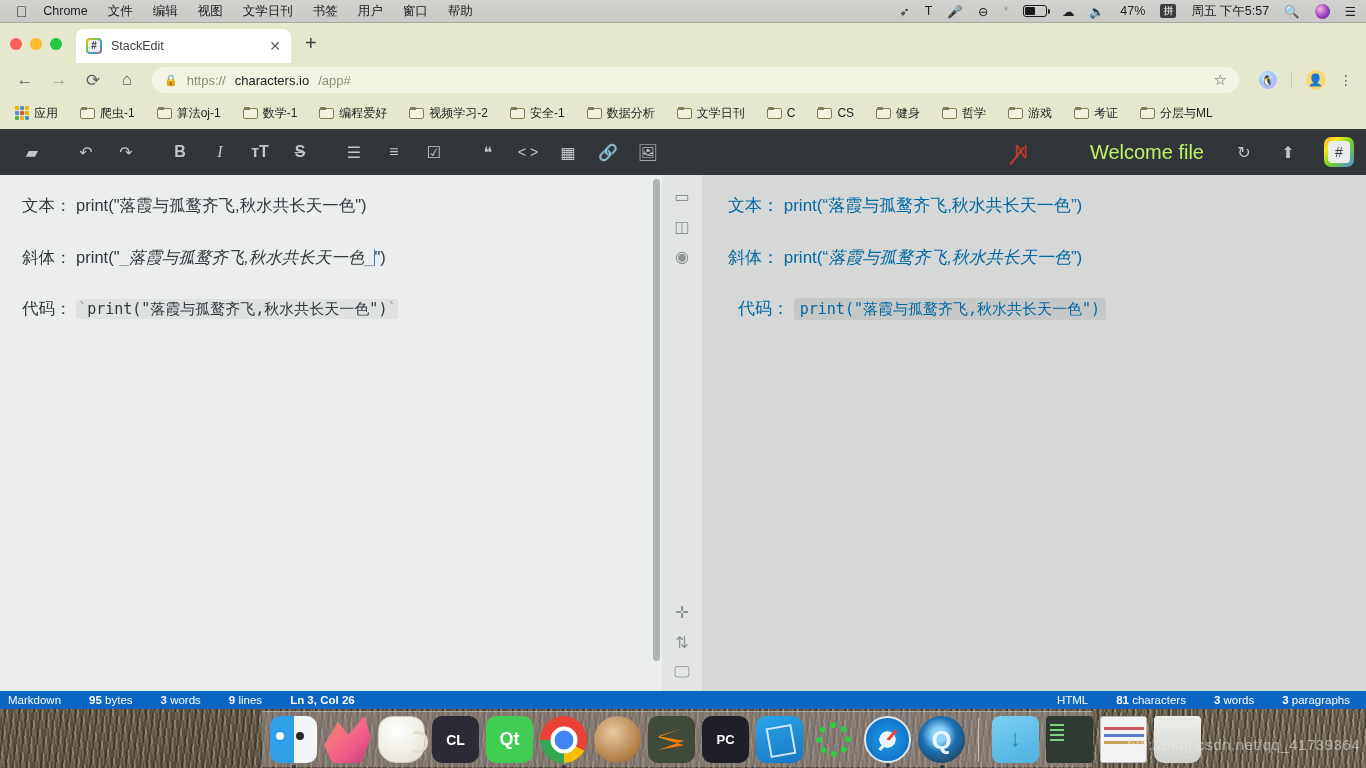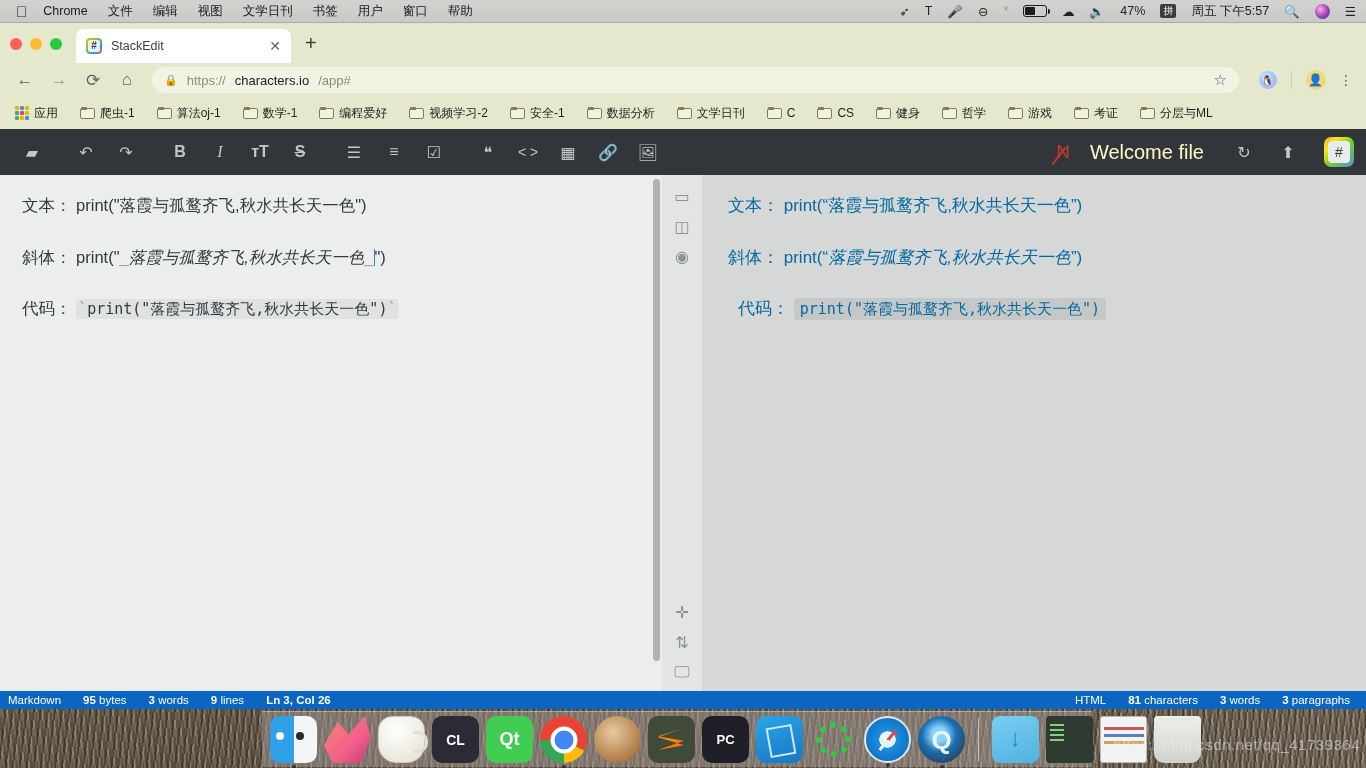--- a/index.html
+++ b/index.html
@@ -106,21 +106,21 @@
   .app { position: absolute; top: 129px; left: 0; width: 1366px; height: 562px; background: #eceeee; }
   .se-toolbar {
     height: 46px; background: #32363a; display: flex; align-items: center; padding: 0 12px;
     color: #c2c6c9;
   }
   .tb-ico { width: 40px; height: 46px; display:flex;align-items:center;justify-content:center; font-size: 16px; }
   .tb-gap { width: 14px; }
   .tb-right { margin-left: auto; display: flex; align-items: center; gap: 4px; }
   .nosync { color: #c23a2b; font-size: 19px; padding: 0 10px; position: relative; }
   .nosync .slash { position:absolute; left:12px; top:4px; width:2px;height:22px;background:#c23a2b;transform:rotate(38deg); }
-  .doc-title { font-size: 20px; color: #fef9c3; padding: 0 16px 0 6px; white-space:nowrap; }
+  .doc-title { font-size: 20px; color: #bef264; padding: 0 16px 0 6px; white-space:nowrap;margin-left:42px; }
   .logo-btn {
     width: 30px; height: 30px; border-radius: 7px; margin-left: 12px;
     background: linear-gradient(135deg,#f5a623 0%,#f8e71c 25%,#7ed321 50%,#4a90d9 100%);
     display:flex; align-items:center; justify-content:center;
   }
   .logo-btn i { width: 22px; height: 22px; background:#e9ecec; border-radius:4px;
     display:flex;align-items:center;justify-content:center;font-style:normal;font-size:14px;color:#3a3a3a;}
 
   .panes { position: absolute; top: 46px; left: 0; right: 0; bottom: 0; display: flex; }
   .editor-pane { width: 662px; position: relative; background: #eceeee; overflow: hidden; }
@@ -143,21 +143,21 @@
   .preview-pane { flex: 1; background: #d6d8d8; padding: 18px 26px; overflow: hidden; }
   .pv-line { font-size: 17px; color: #0369a1; line-height: 1.5; margin-bottom: 26px; white-space: nowrap;}
   .pv-code { background:#c6c8c8; font-family:"DejaVu Sans Mono", monospace; font-size:15px; padding:2px 6px; border-radius:3px;}
 
   
   .statusbar {
     position: absolute; top: 691px; left: 0; width: 1366px; height: 18px;
     background: #0b65c2; color: #fff; font-size: 11.5px;
     display: flex; align-items: center; padding: 0 8px;
   }
-  .sb-left, .sb-right { display: flex; align-items: center; gap: 14px; }
+  .sb-left, .sb-right { display: flex; align-items: center; gap: 20px; }
   .sb-right { margin-left: auto; }
   .sb b { font-weight: bold; }
   .sb-item { margin-right: 8px; }
 
   
   .dockwrap { position: absolute; left: 0; top: 709px; width: 1366px; height: 59px; }
   .dock {
     position: absolute; left: 262px; top: 2px; width: 830px; height: 56px;
     background: rgba(160,150,145,.55); border-top: 1px solid rgba(255,255,255,.35);
     display: flex; align-items: center; padding: 0 8px; gap: 7px;
@@ -488,15 +488,15 @@
           <span class="run"></span>
         </span>
       <span class="dock-sep"></span>
       <span class="dk downloads"></span>
       <span class="dk winterm"></span>
       <span class="dk winbrowse"></span>
       <span class="dk trash"></span>
     </div>
   </div>
 
-  <div class="watermark">https://blog.csdn.net/qq_41739364</div>
+  <div class="watermark">file://blog.csdn.net/qq_41739364</div>
 
 </div>
 
 </body></html>

